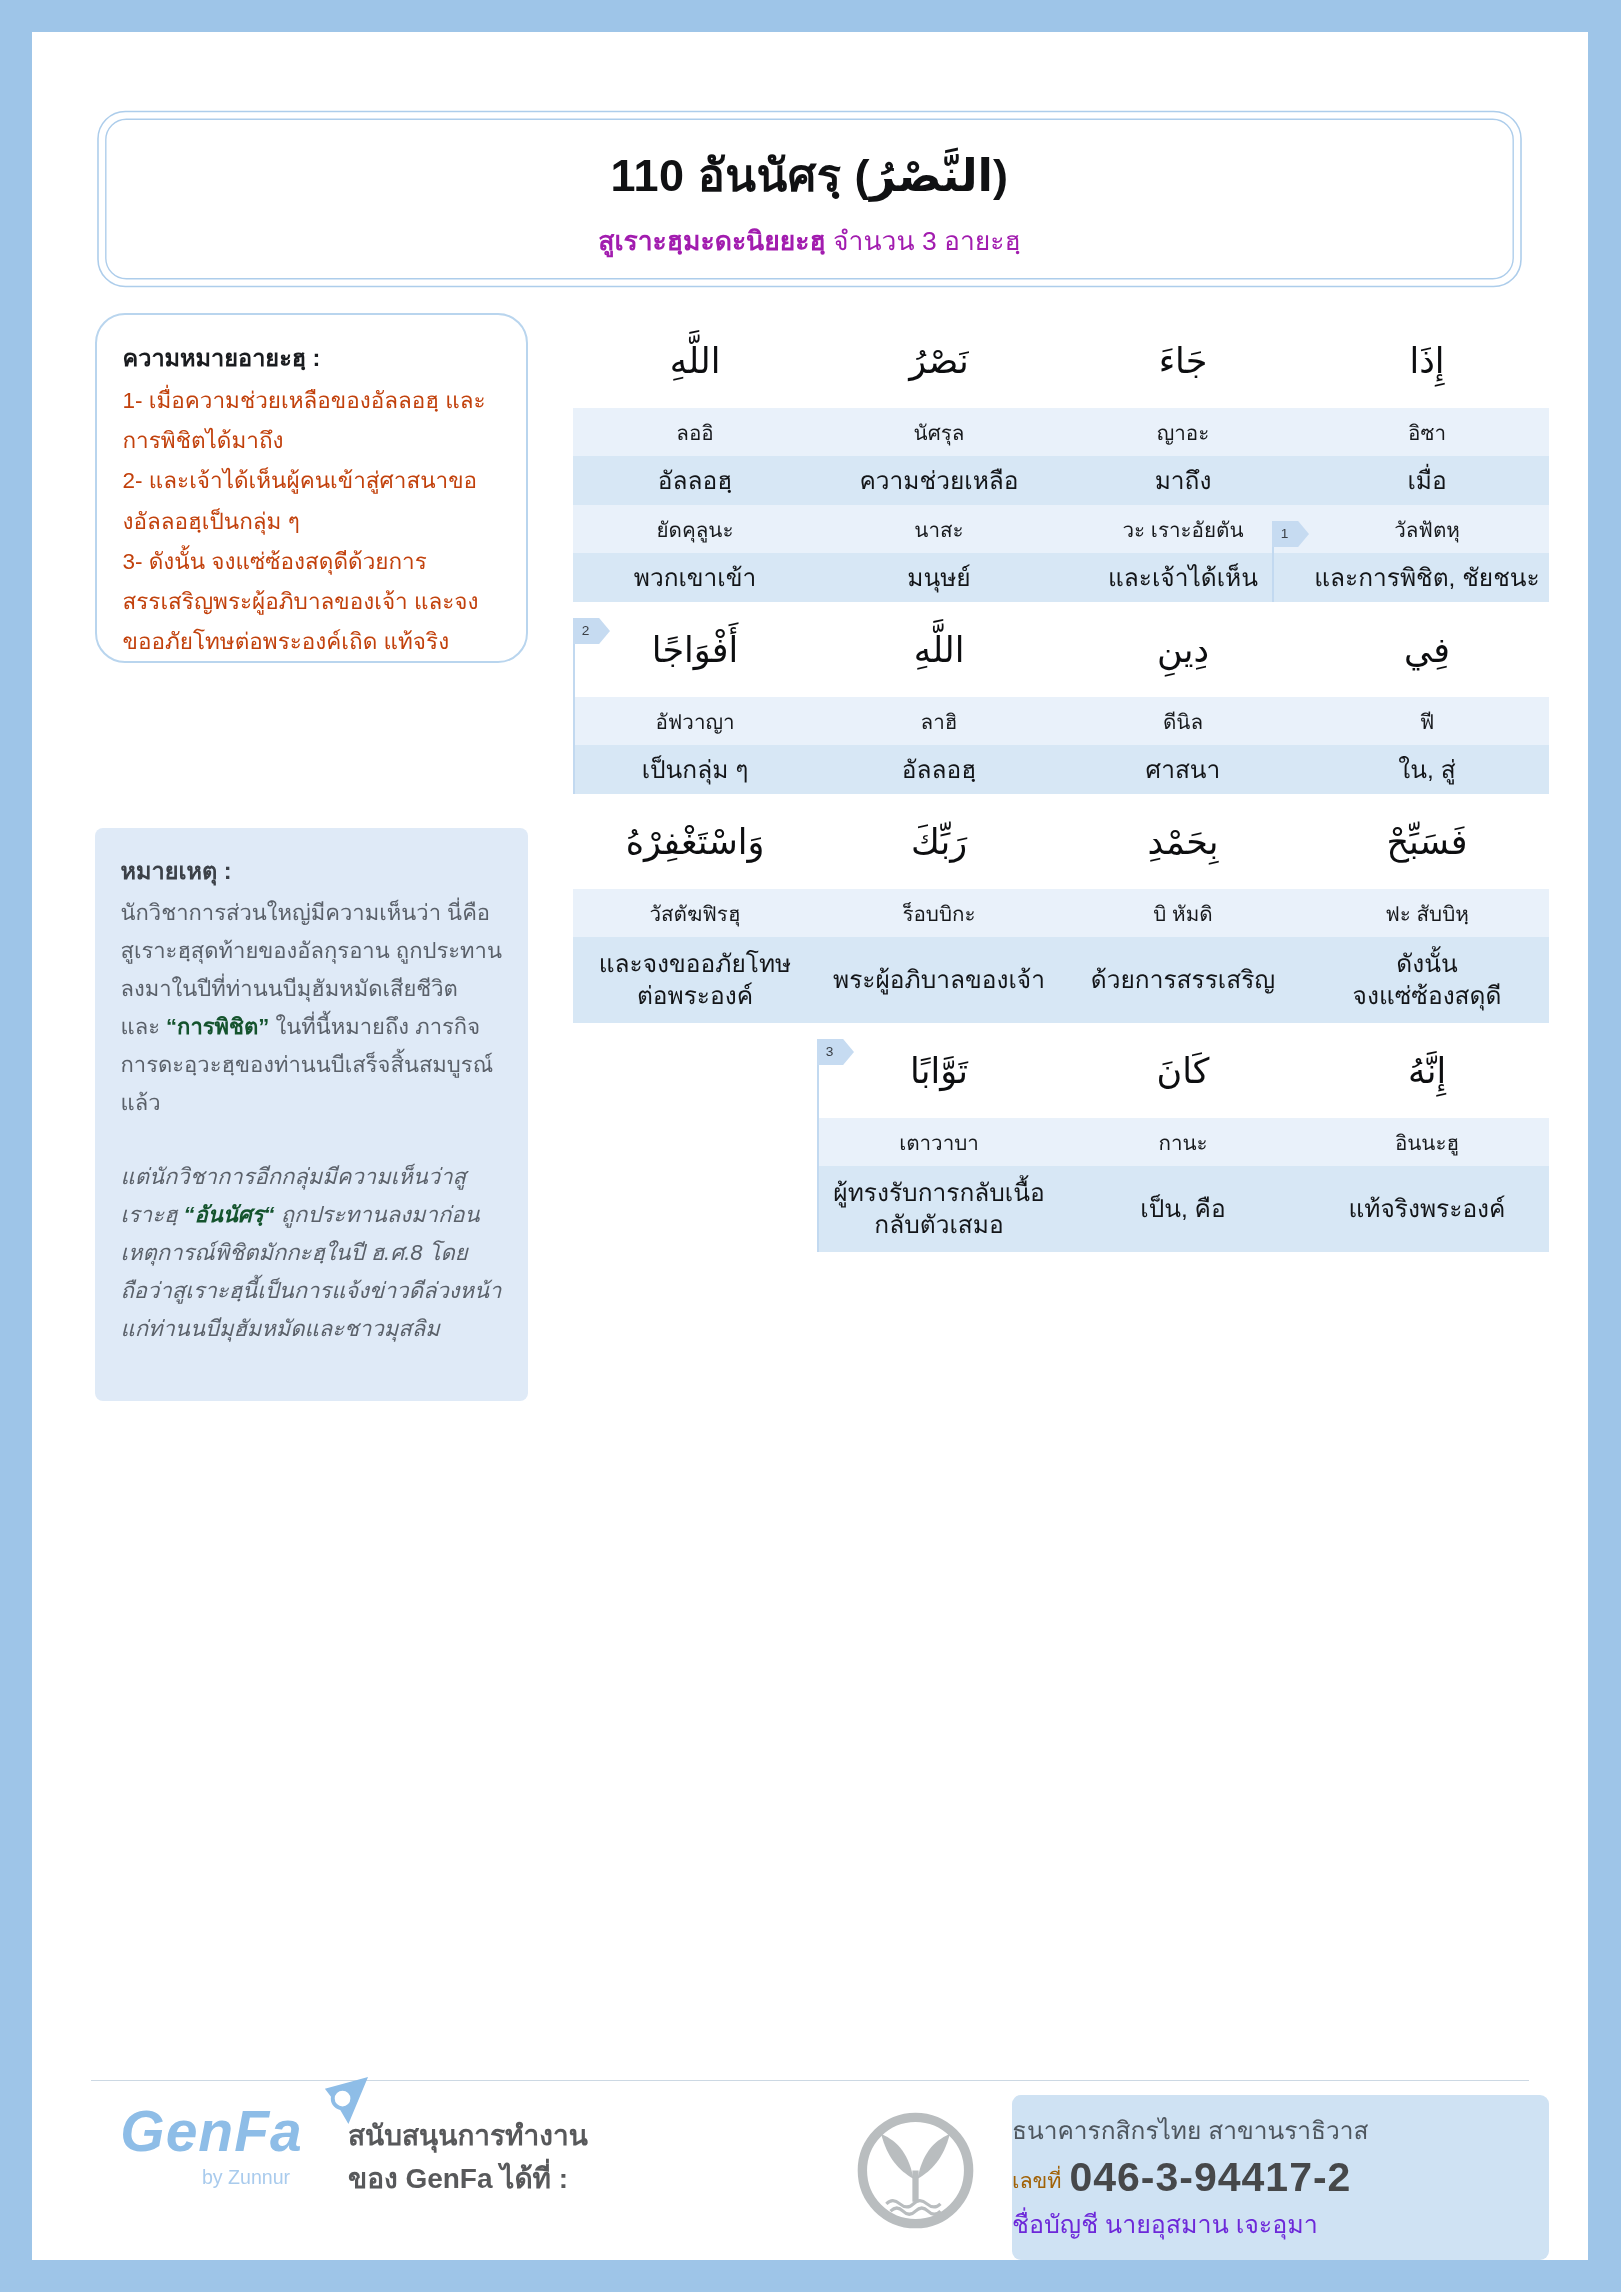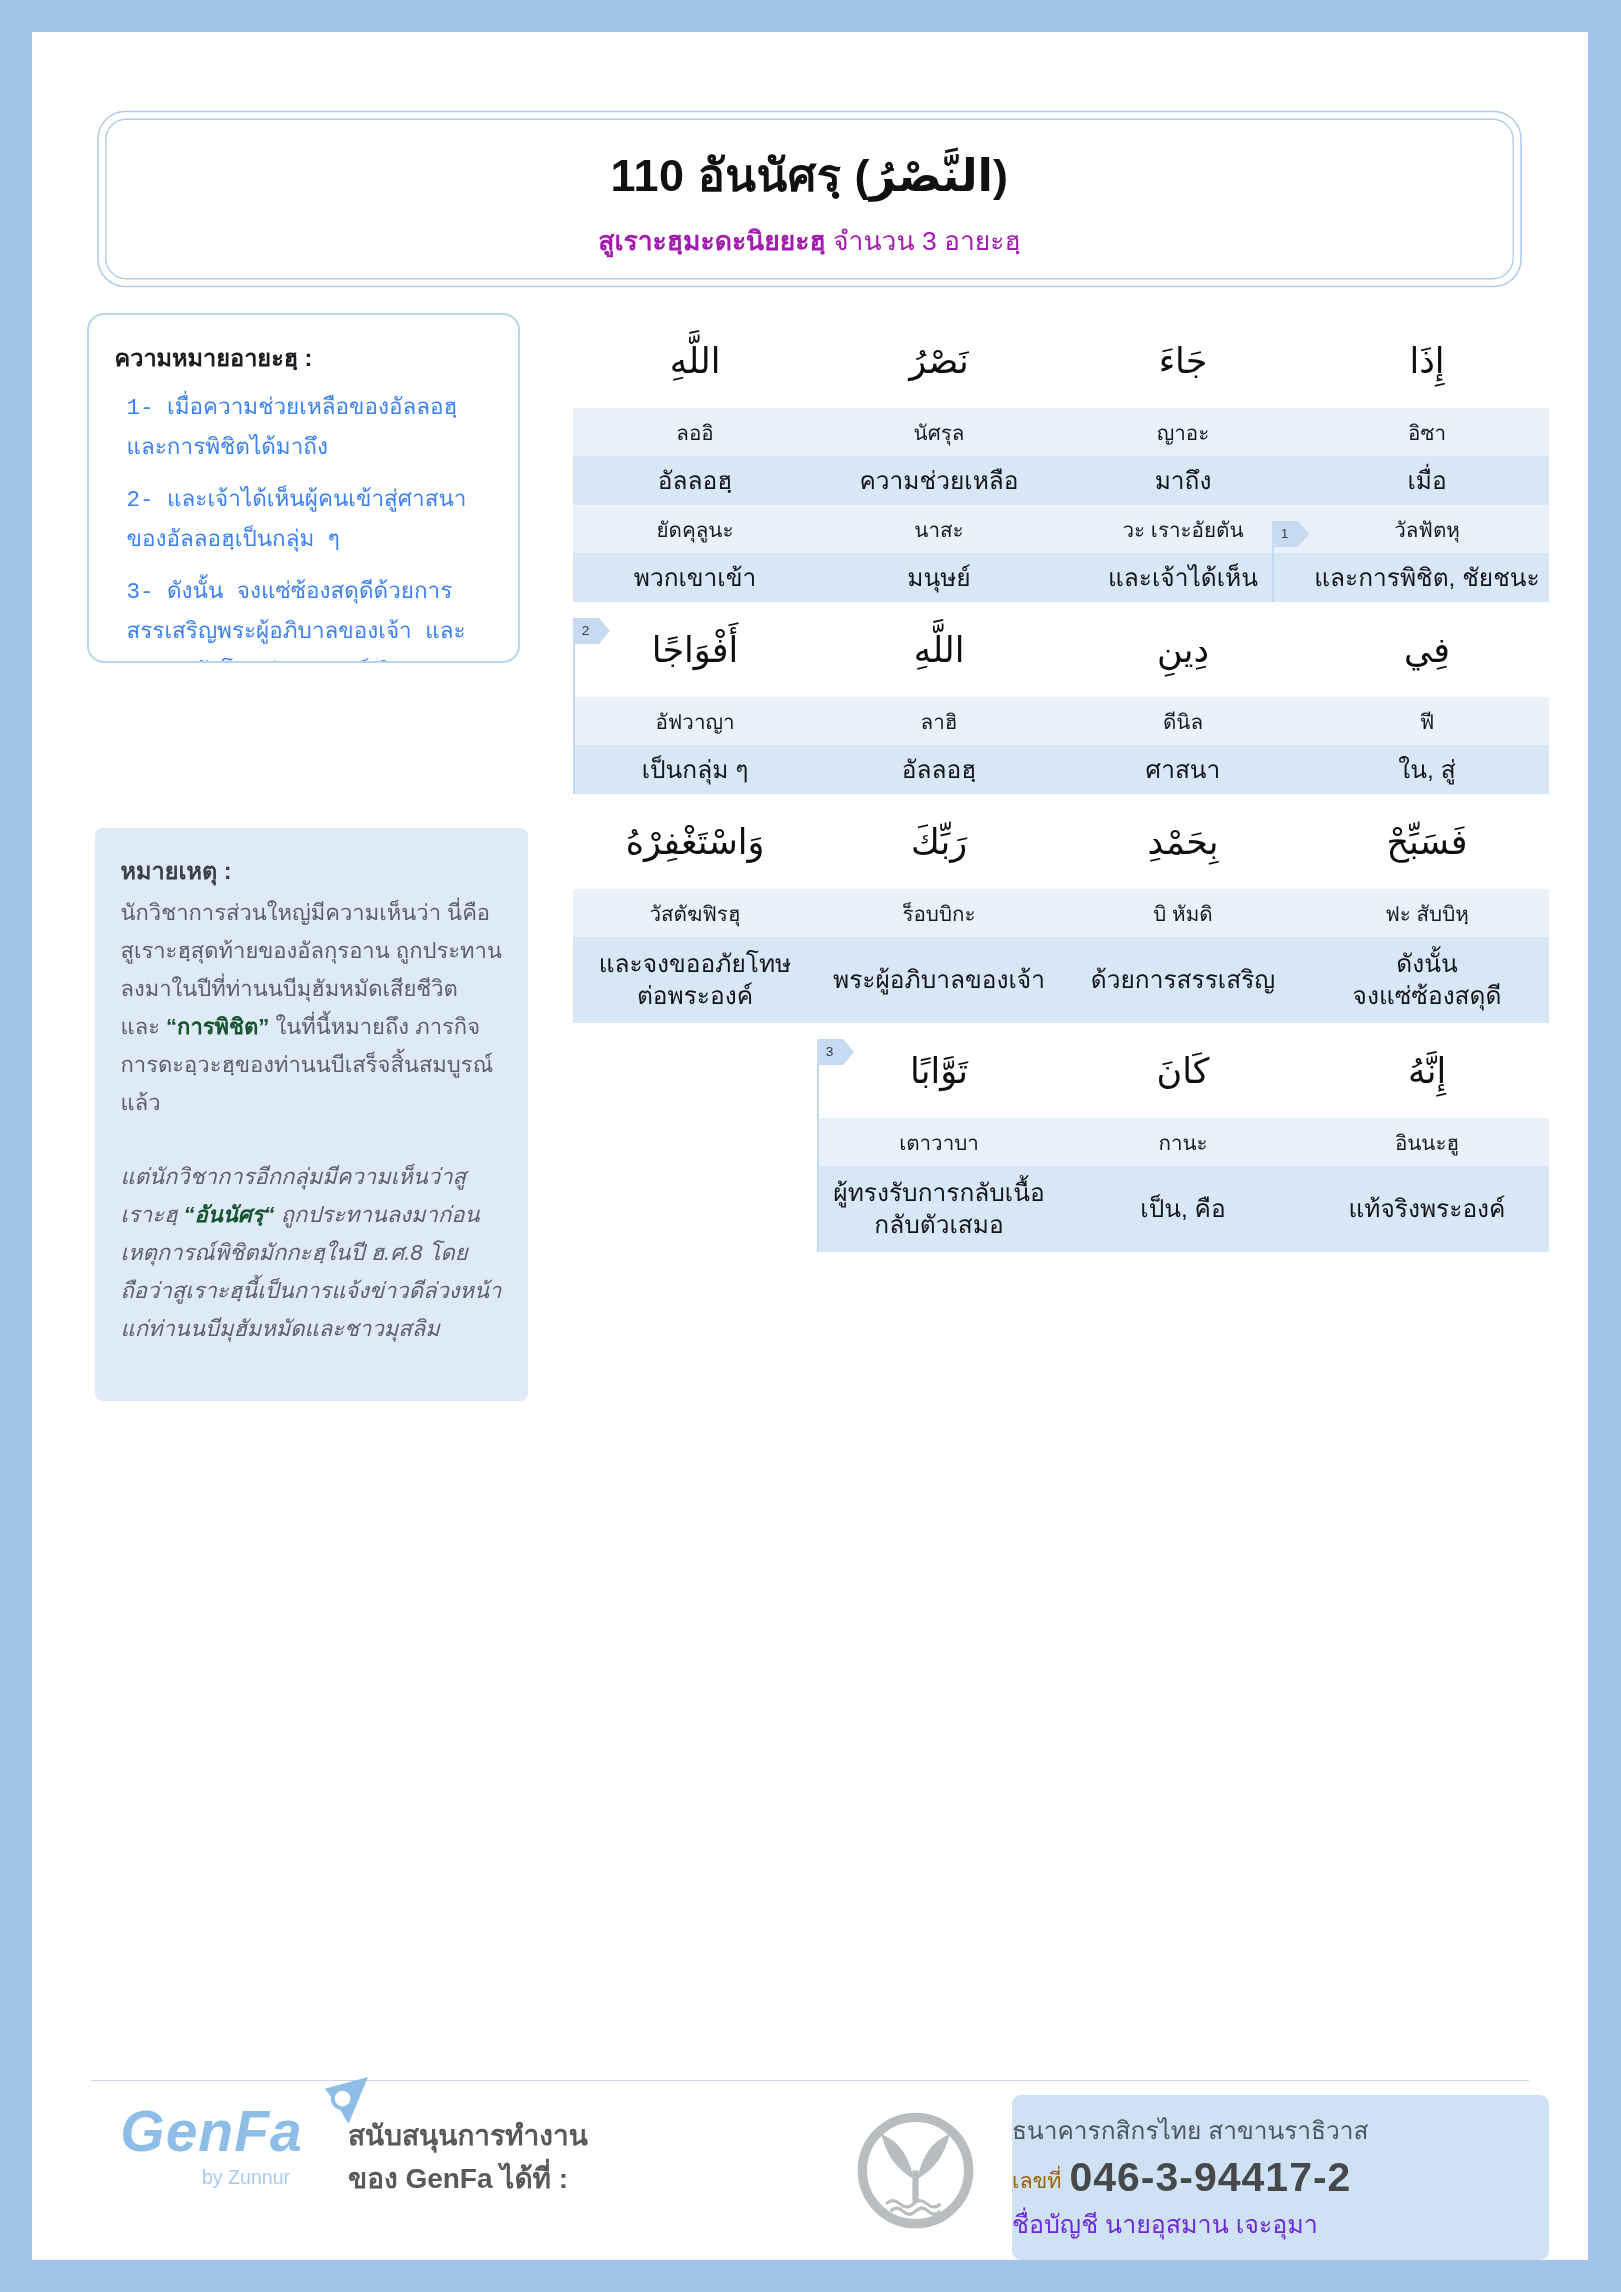--- a/index.html
+++ b/index.html
@@ -24,32 +24,32 @@
     text-align:center;font-size:45px;font-weight:bold;color:#101113;
     letter-spacing:0.5px;
   }
   .page-subtitle{
     position:absolute;left:0;top:110px;width:100%;
     text-align:center;font-size:26.5px;color:#a21caf;
   }
   .page-subtitle .b{font-weight:bold;}
   
   .meaning-box{
-    position:absolute;left:55px;top:281px;width:433px;height:350px;
-    border:2px solid #b9d5ee;border-radius:17px;background:#fff;
+    position:absolute;left:63px;top:281px;width:433px;height:350px;
+    border:2px solid #b9d5ee;border-radius:30px;background:#fff;
     box-sizing:border-box;padding:23.5px 25.5px;overflow:hidden;
   }
   .note-box{
     position:absolute;left:63px;top:796px;width:433px;height:573px;
     border-radius:8px;background:#dfeaf7;
     box-sizing:border-box;padding:23.5px 25.5px;overflow:hidden;
   }
   .box-heading{font-size:23.5px;font-weight:bold;color:#1a1c1f;margin-bottom:5.9px;}
   .note-box .box-heading{color:#3c4148;}
-  .meaning-box p{margin:12px;font-size:22.5px;color:#3b82f6;line-height:1.78;font-family:Liberation Mono, monospace;}
+  .meaning-box p{margin:0;font-size:22.5px;color:#c2410c;line-height:1.78;}
   .note-box p{margin:0;font-size:22px;color:#5a6069;line-height:1.72;}
   .note-box p + p{margin-top:37px;font-style:italic;}
   .note-box .b{font-weight:bold;color:#14532d;}
   
   .word-grid{position:absolute;left:541px;top:281px;width:976px;}
   .group{position:relative;}
   .row{display:flex;}
   .cell{flex:1 1 0;display:flex;align-items:center;justify-content:center;text-align:center;}
   .arabic-row .cell{height:95px;font-size:35px;color:#0d0e10;font-family:"DejaVu Sans","Liberation Sans",sans-serif;}
   .band1 .cell{height:48px;background:#e9f1fa;font-size:20.6px;color:#17191c;}

